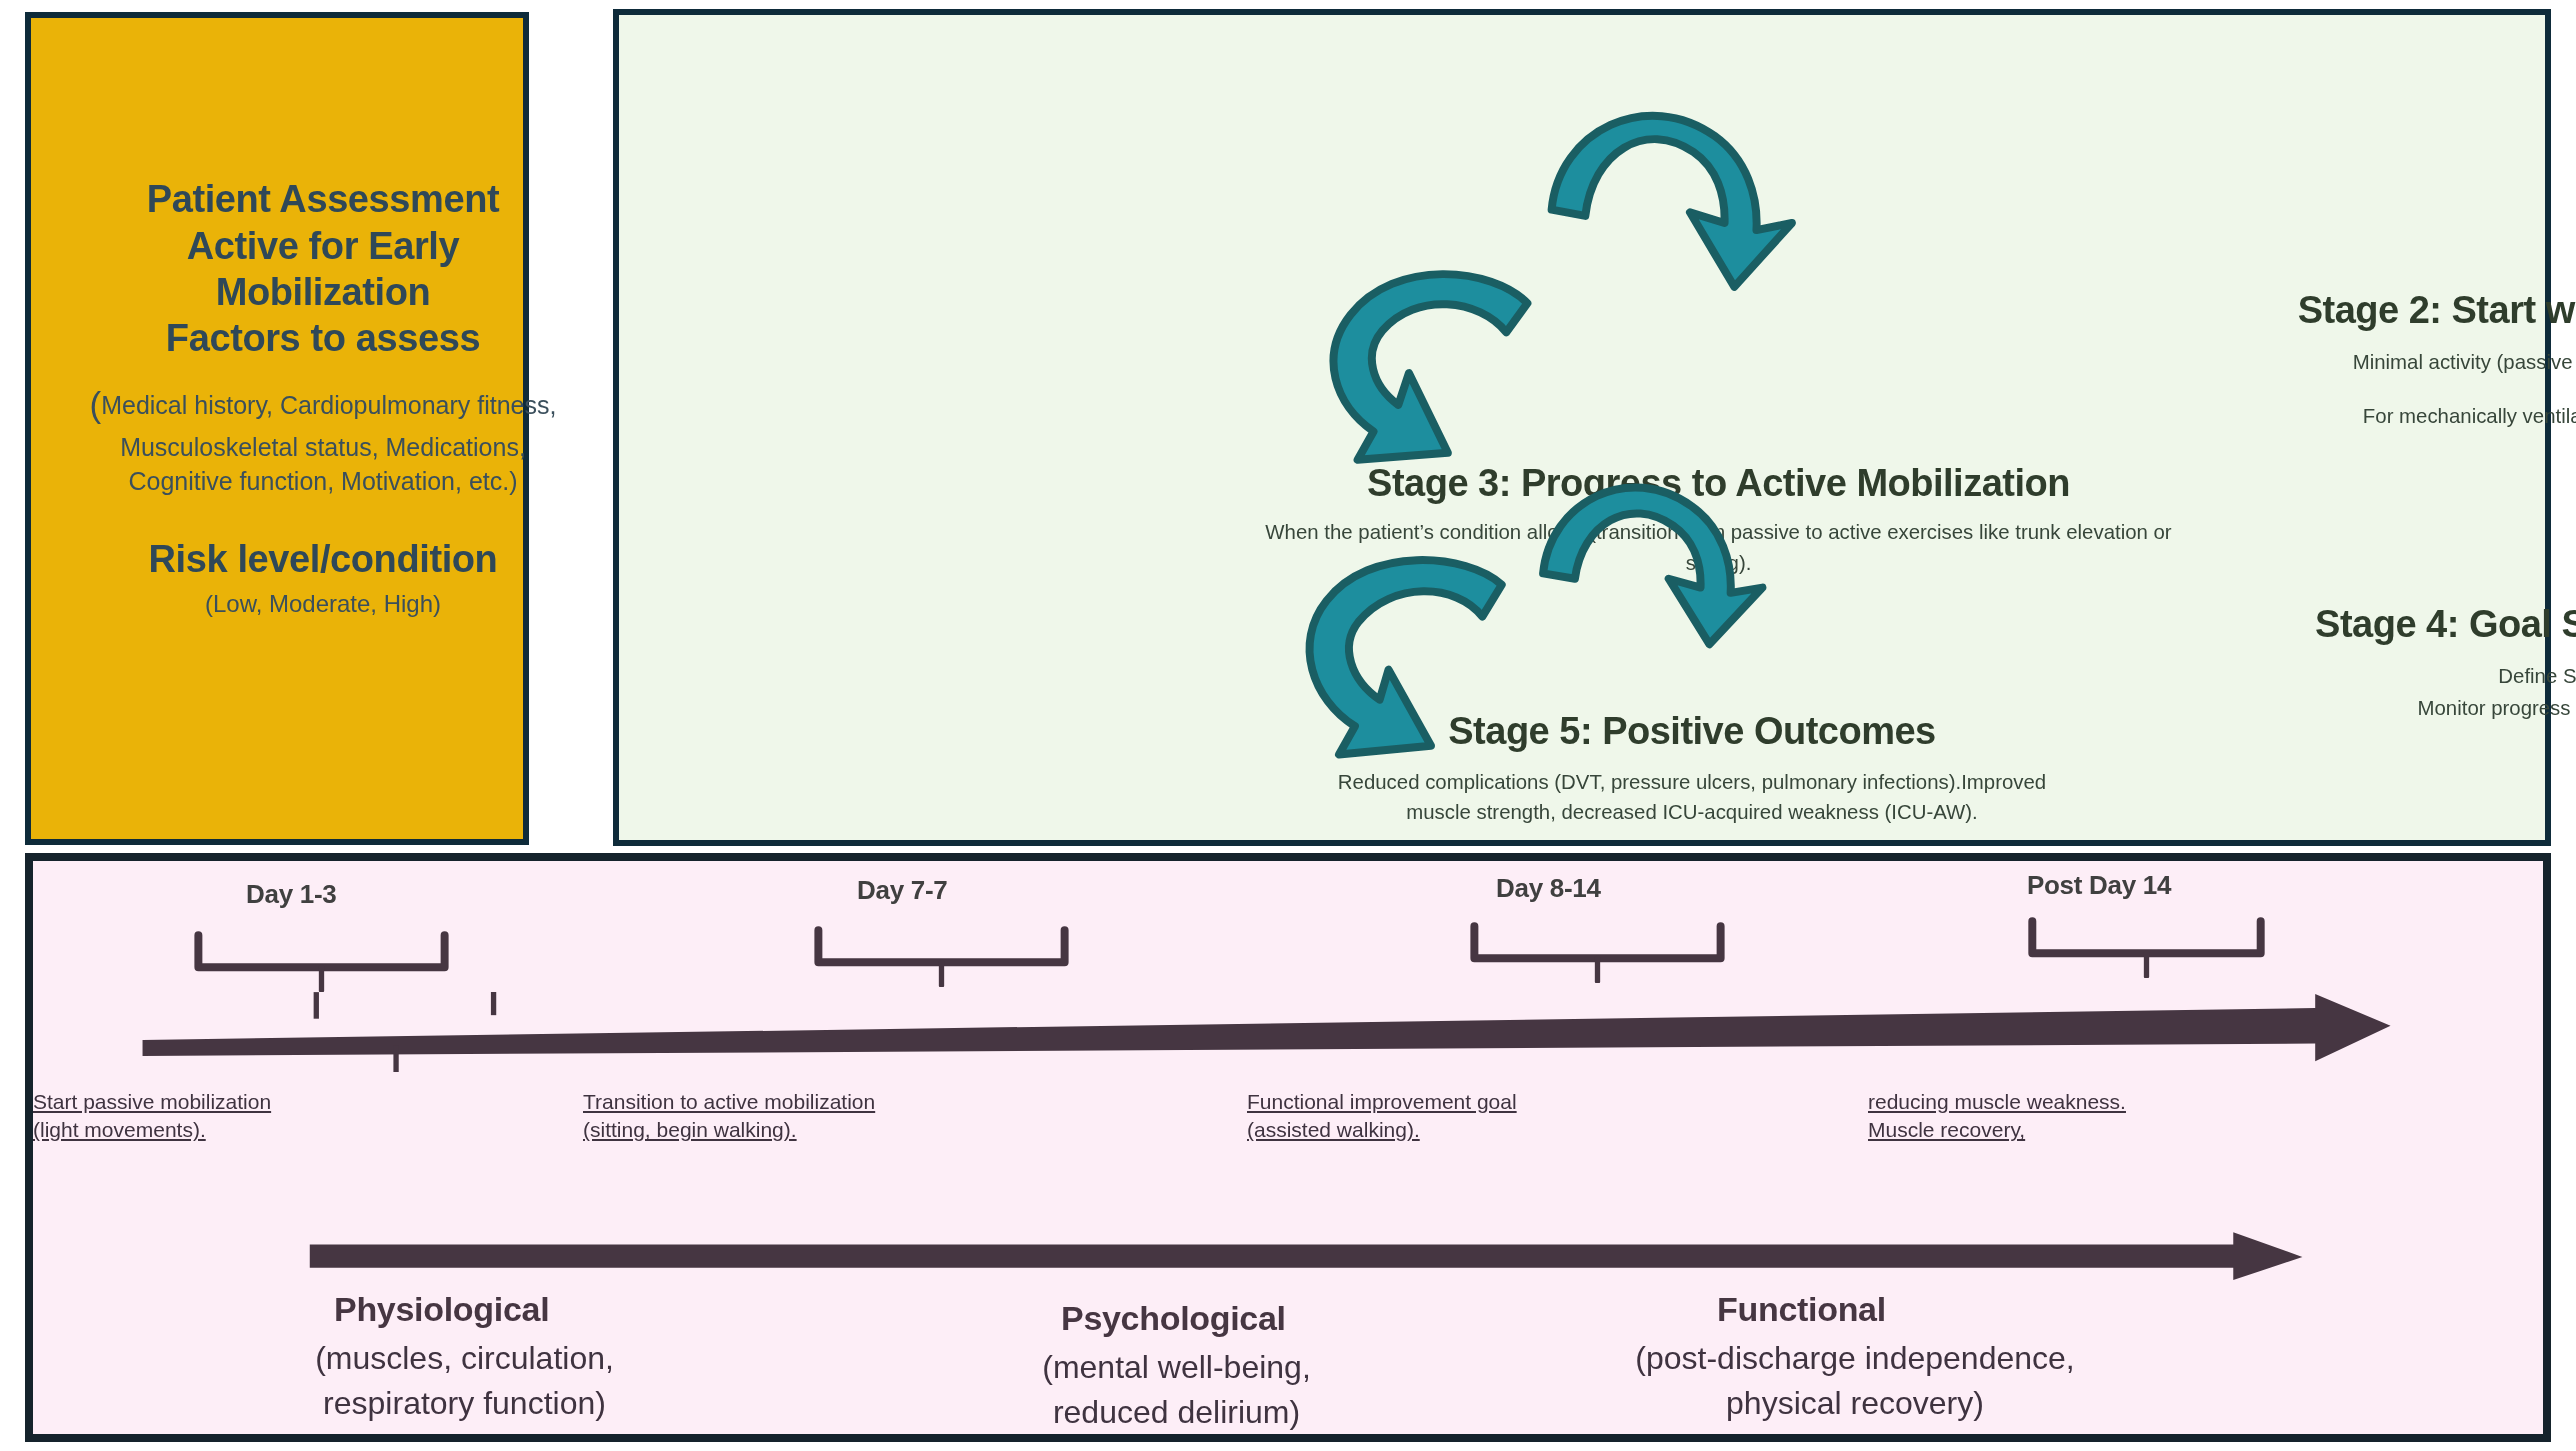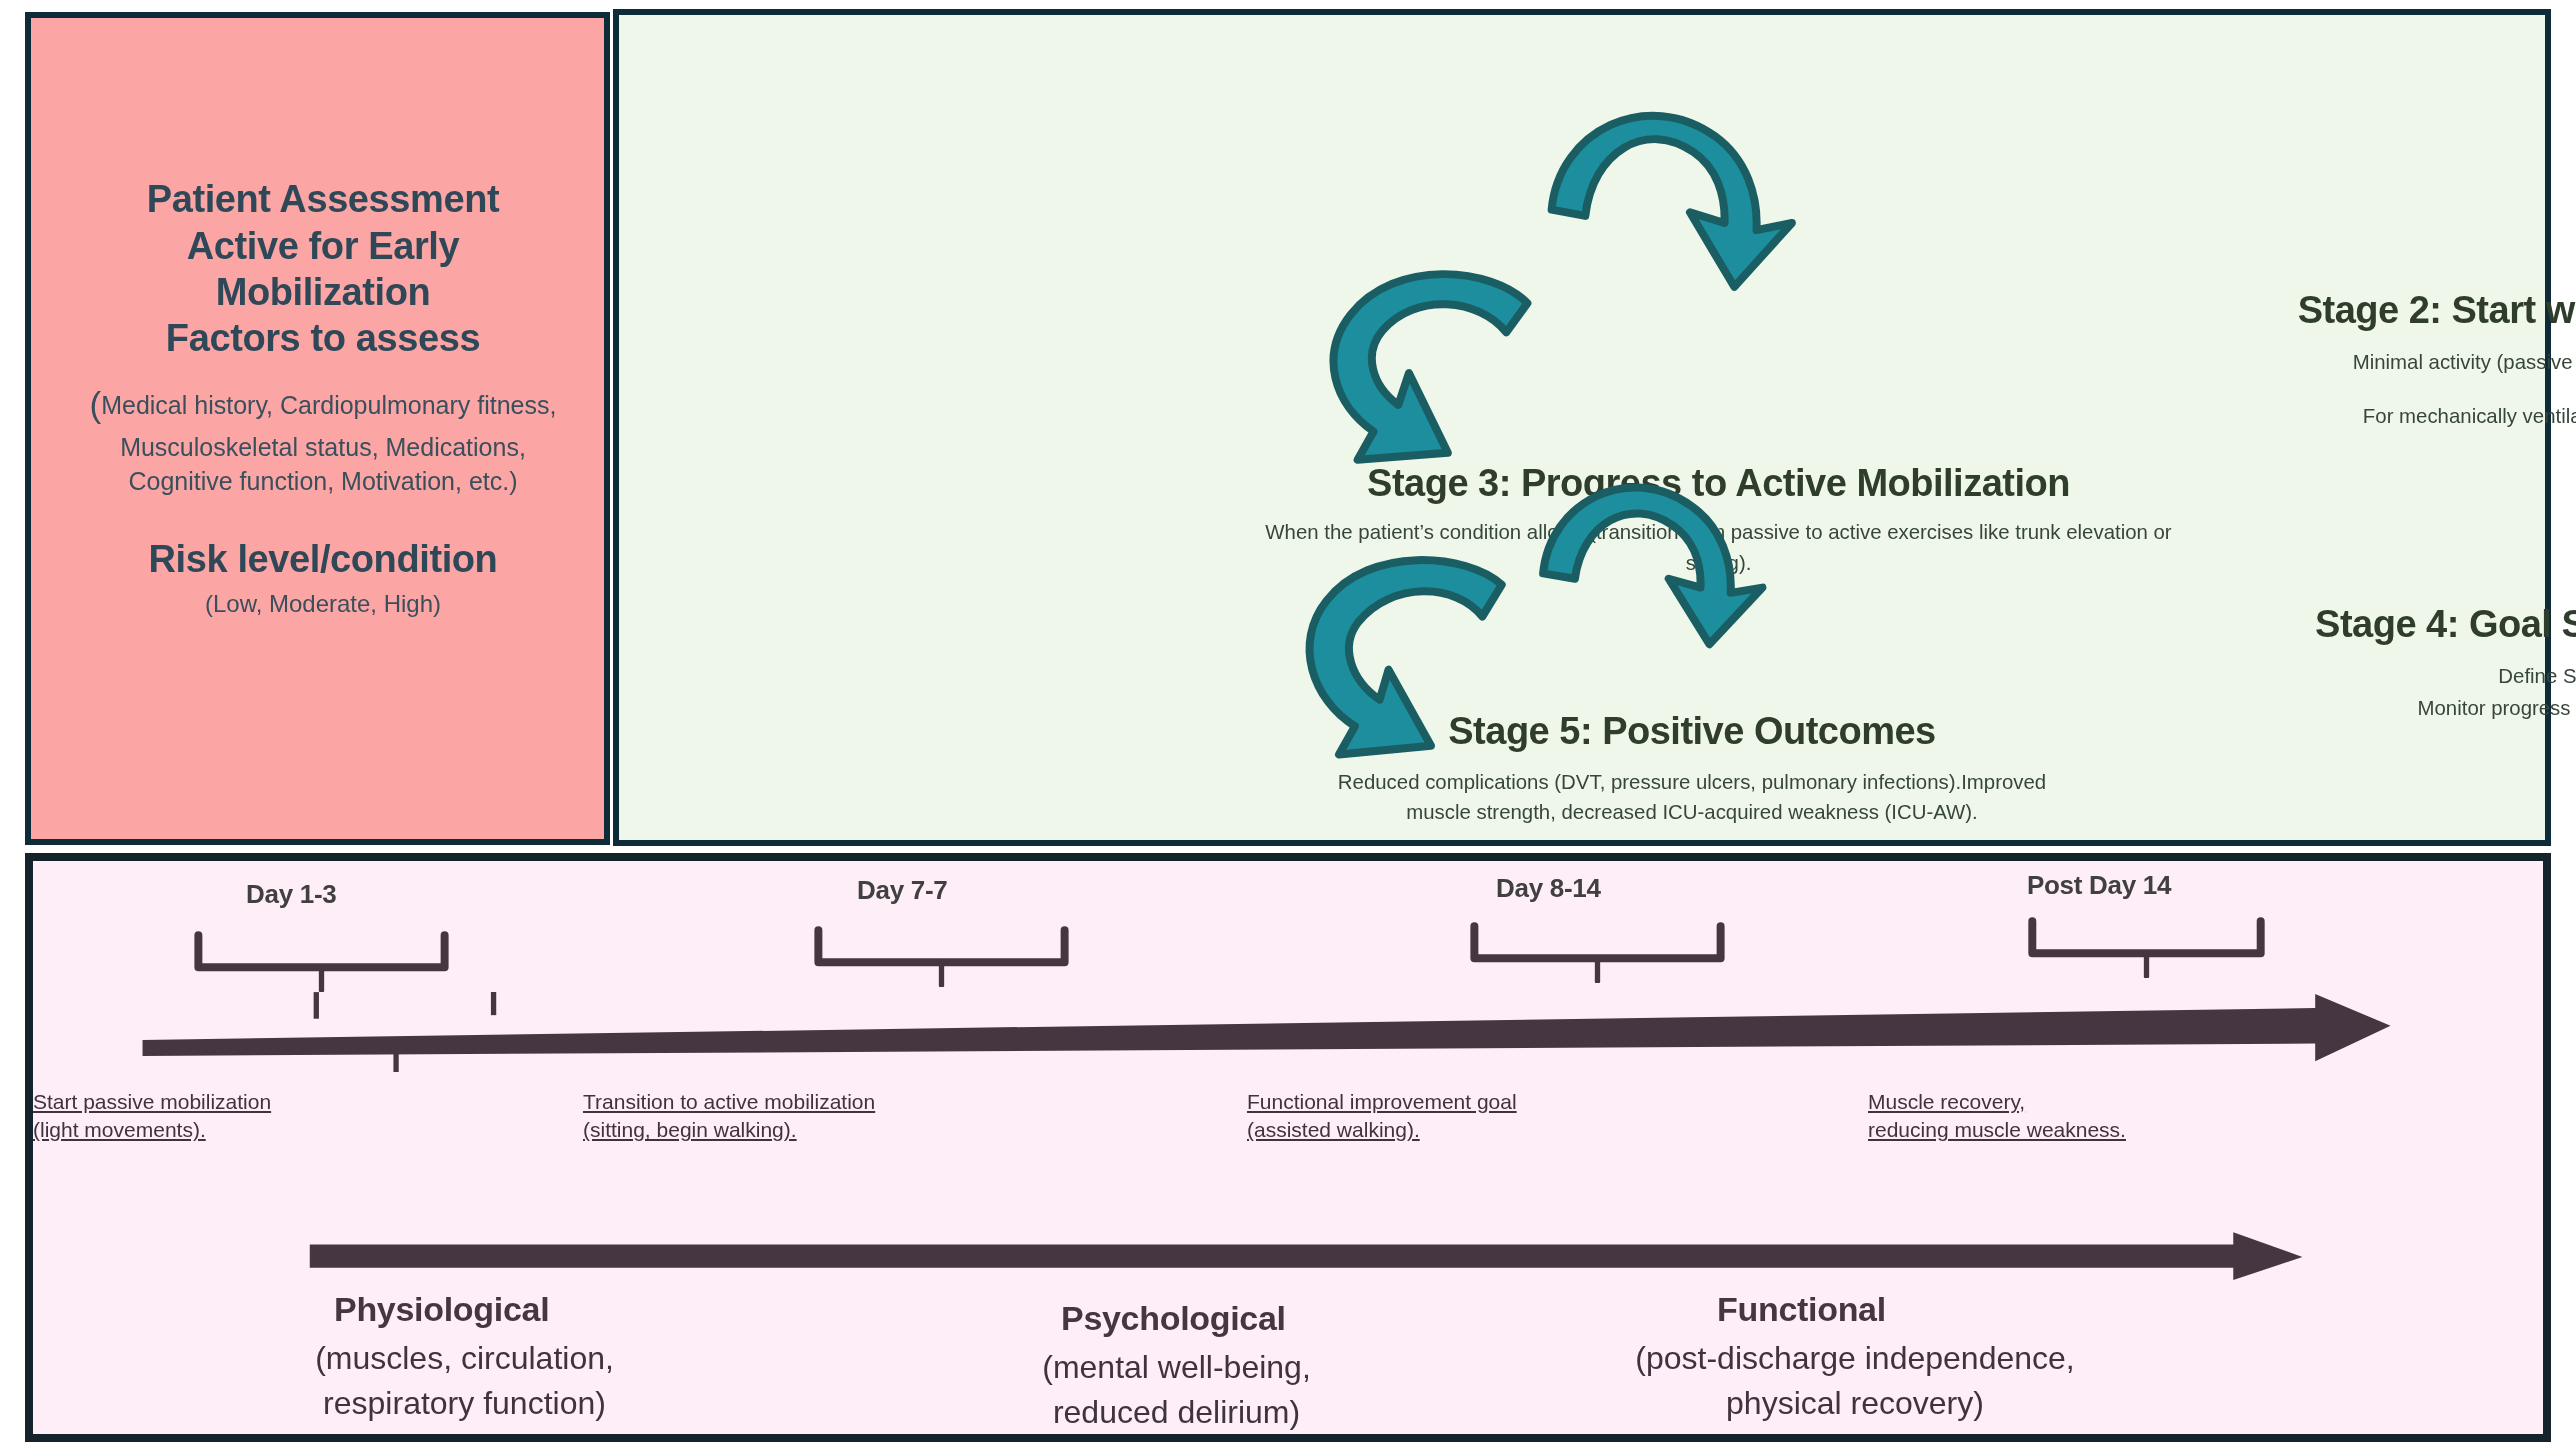--- a/index.html
+++ b/index.html
@@ -3,22 +3,22 @@
 <meta charset="utf-8">
 <style>
   html,body{margin:0;padding:0;background:#ffffff;}
   body{width:2576px;height:1452px;font-family:"Liberation Sans",sans-serif;-webkit-font-smoothing:antialiased;}
   #root{position:relative;width:2576px;height:1452px;overflow:hidden;background:#ffffff;}
 
   
   .panel{position:absolute;box-sizing:border-box;}
 
   #assessment-panel{
-    left:25px;top:12.4px;width:585px;height:833px;
-    background:#fca5a5;border:6.2px solid #0e2b3a;
+    left:25px;top:12.4px;width:504px;height:833px;
+    background:#eab308;border:6.2px solid #0e2b3a;
   }
   #stages-panel{
     left:613px;top:8.9px;width:1938px;height:837px;
     background:#eff7ea;border:6.2px solid #0e2b3a;
   }
   #timeline-panel{
     left:25px;top:853px;width:2526px;height:589px;
     background:#fdeef7;border:8px solid #15232c;
   }
 
@@ -200,22 +200,22 @@
     </div>
     <div class="tl-desc" style="left:550px;top:227px;width:656px;">
       <div>Transition to active mobilization</div>
       <div>(sitting, begin walking).</div>
     </div>
     <div class="tl-desc" style="left:1214px;top:227px;width:621px;">
       <div>Functional improvement goal</div>
       <div>(assisted walking).</div>
     </div>
     <div class="tl-desc" style="left:1835px;top:227px;width:674px;">
+      <div>reducing muscle weakness.</div>
       <div>Muscle recovery,</div>
-      <div>reducing muscle weakness.</div>
     </div>
 
     <svg style="position:absolute;left:275px;top:371px;" width="2021" height="50" viewBox="0 0 2280 56">
       <path d="M2 14 L2172 14 L2172 0 L2250 28 L2172 54 L2172 40 L2 40 Z" fill="#463642"></path>
     </svg>
 
     <div class="cat-title" style="left:301px;top:429px;">Physiological</div>
     <div class="cat-sub" style="left:148px;top:475px;width:567px;">
       <div>(muscles, circulation,</div>
       <div>respiratory function)</div>

